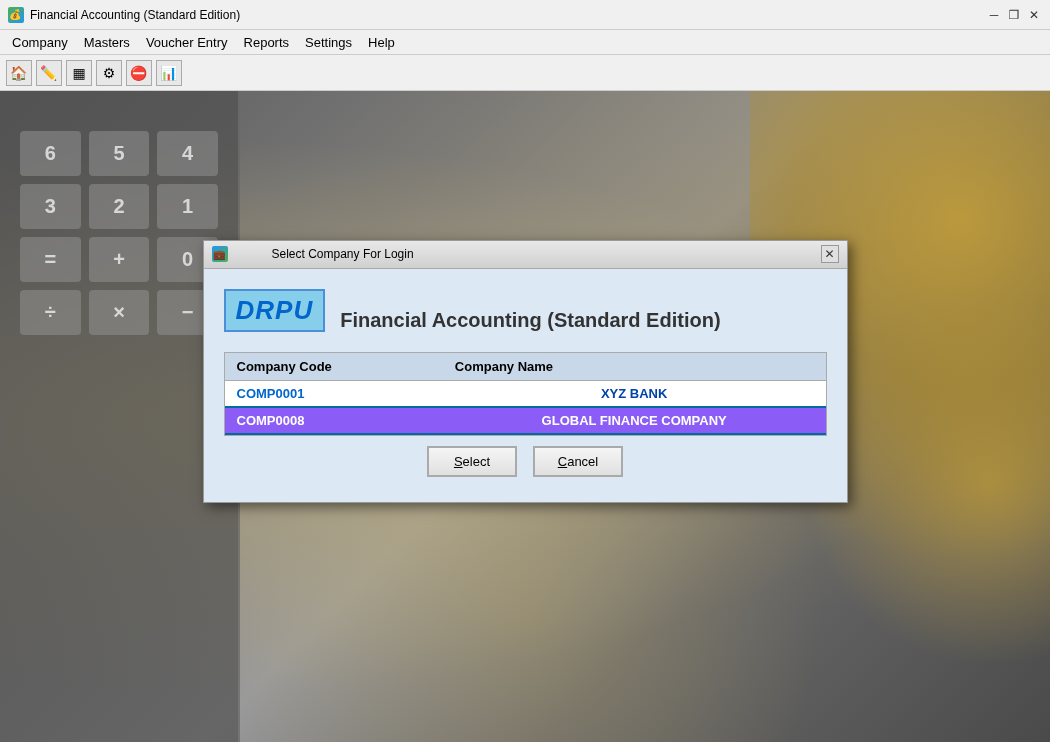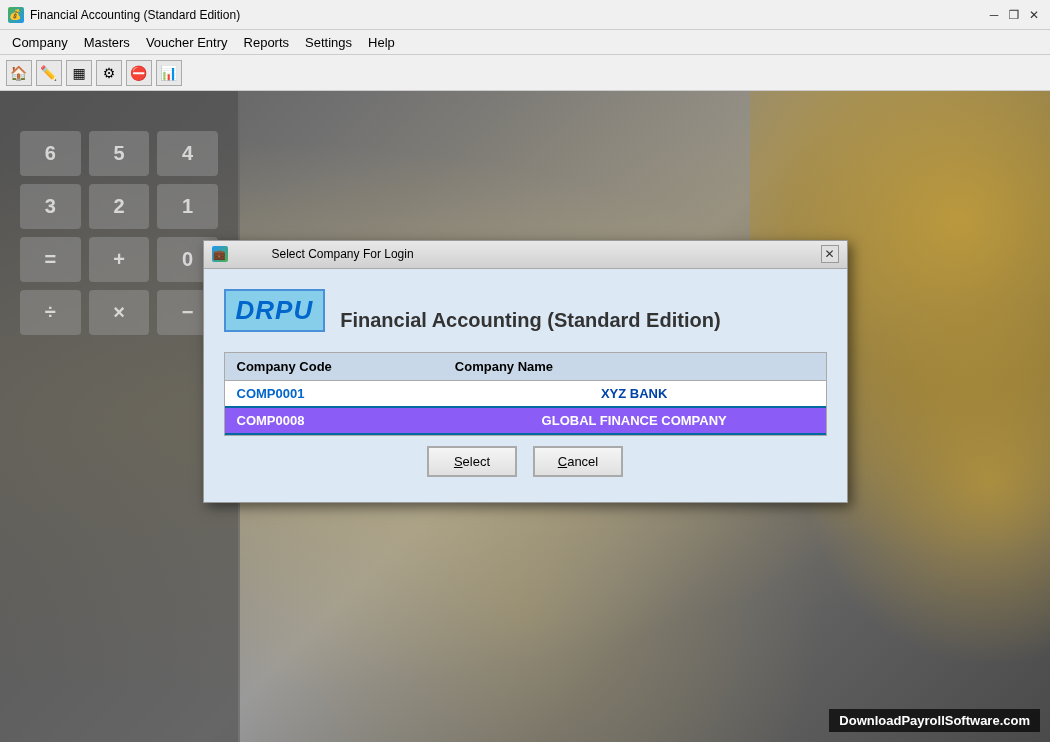--- a/index.html
+++ b/index.html
@@ -383,21 +383,20 @@
         <div class="calc-key">=</div>
         <div class="calc-key">+</div>
         <div class="calc-key">0</div>
         <div class="calc-key">÷</div>
         <div class="calc-key">×</div>
         <div class="calc-key">−</div>
       </div>
     </div>
     <div class="bg-coins"></div>
   </div>
-  <div class="watermark">DownloadPayrollSoftware.com</div>
 </div>
 
 <div class="modal-overlay">
   <div class="dialog">
 
     <div class="dialog-title-bar">
       <div class="dialog-title-left">
         <div class="dialog-icon">💼</div>
         <span class="dialog-title-text">Select Company For Login</span>
       </div>

